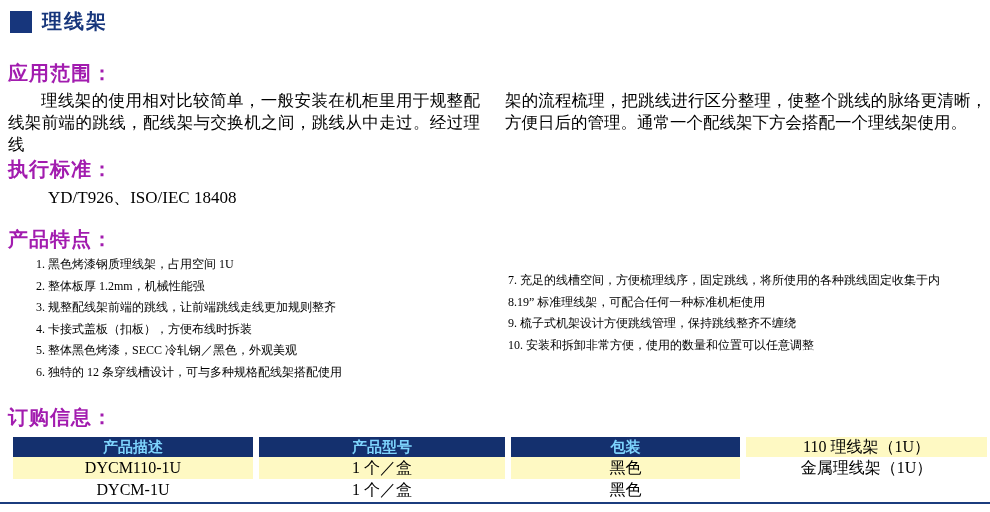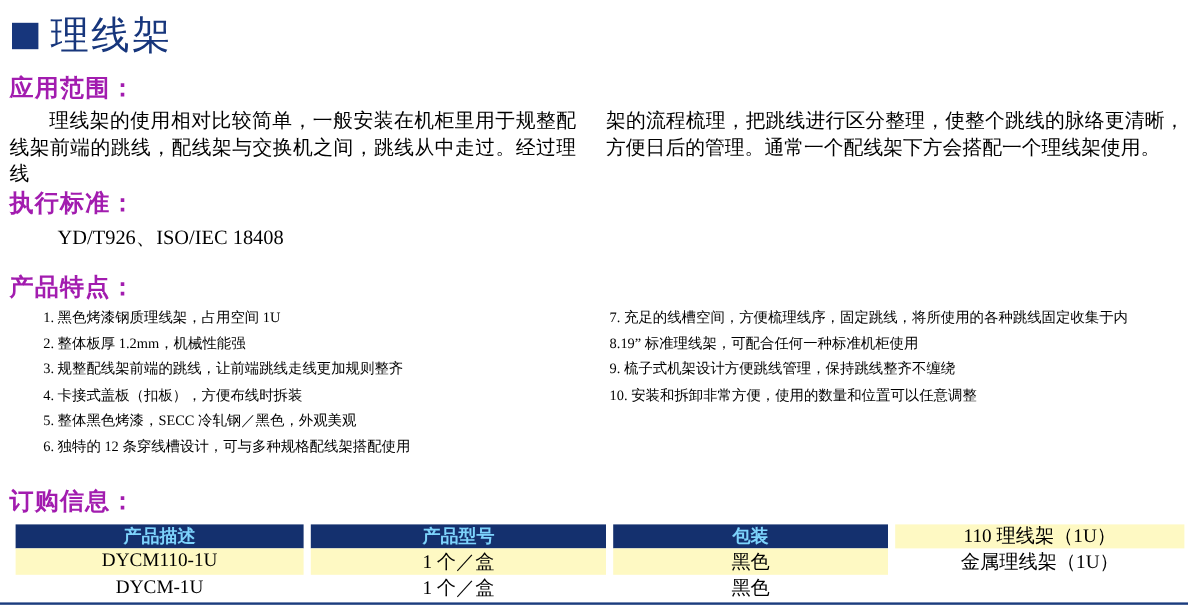--- a/index.html
+++ b/index.html
@@ -12,21 +12,21 @@
     color: #000000;
     overflow: hidden;
   }
 
   
   .title-row { position: absolute; left: 10px; top: 8px; display: flex; align-items: center; }
   .title-square { width: 22px; height: 22px; background: #17367c; display: inline-block; }
   .page-title {
     margin: 0 0 0 10px;
     font-family: "Liberation Sans", "DejaVu Sans", sans-serif;
-    font-size: 32px; font-weight: normal; color: #17367c; letter-spacing: 2px;
+    font-size: 20px; font-weight: bold; color: #17367c; letter-spacing: 2px;
   }
 
   
   .sec-heading {
     position: absolute; left: 8px;
     margin: 0; font-size: 20px; font-weight: bold; color: #a21caf;
     font-family: "Liberation Serif", "DejaVu Serif", serif;
     letter-spacing: 1px;
   }
   .h-application { top: 60px; }
@@ -41,21 +41,21 @@
   }
   .app-col.left  { left: 8px;   width: 472px; text-indent: 2em; }
   .app-col.right { left: 505px; width: 482px; }
 
   
   .standard-value { position: absolute; left: 48px; top: 186px; font-size: 17px; }
 
   
   .features-col { position: absolute; top: 254px; font-size: 12px; line-height: 21.5px; }
   .features-col.left  { left: 8px;   width: 478px; }
-  .features-col.right { left: 491px; width: 498px; }
+  .features-col.right { left: 491px; width: 498px; margin-top: 16px; }
   .feature-item { text-indent: 28px; text-align: justify; }
   .features-col.right .feature-item { text-indent: 17px; }
 
   
   .order-table {
     position: absolute; left: 13px; top: 437px; width: 974px;
     display: grid;
     grid-template-columns: 240px 246px 229px 241px;
     grid-template-rows: 20px 22px 22px;
     column-gap: 6px;

